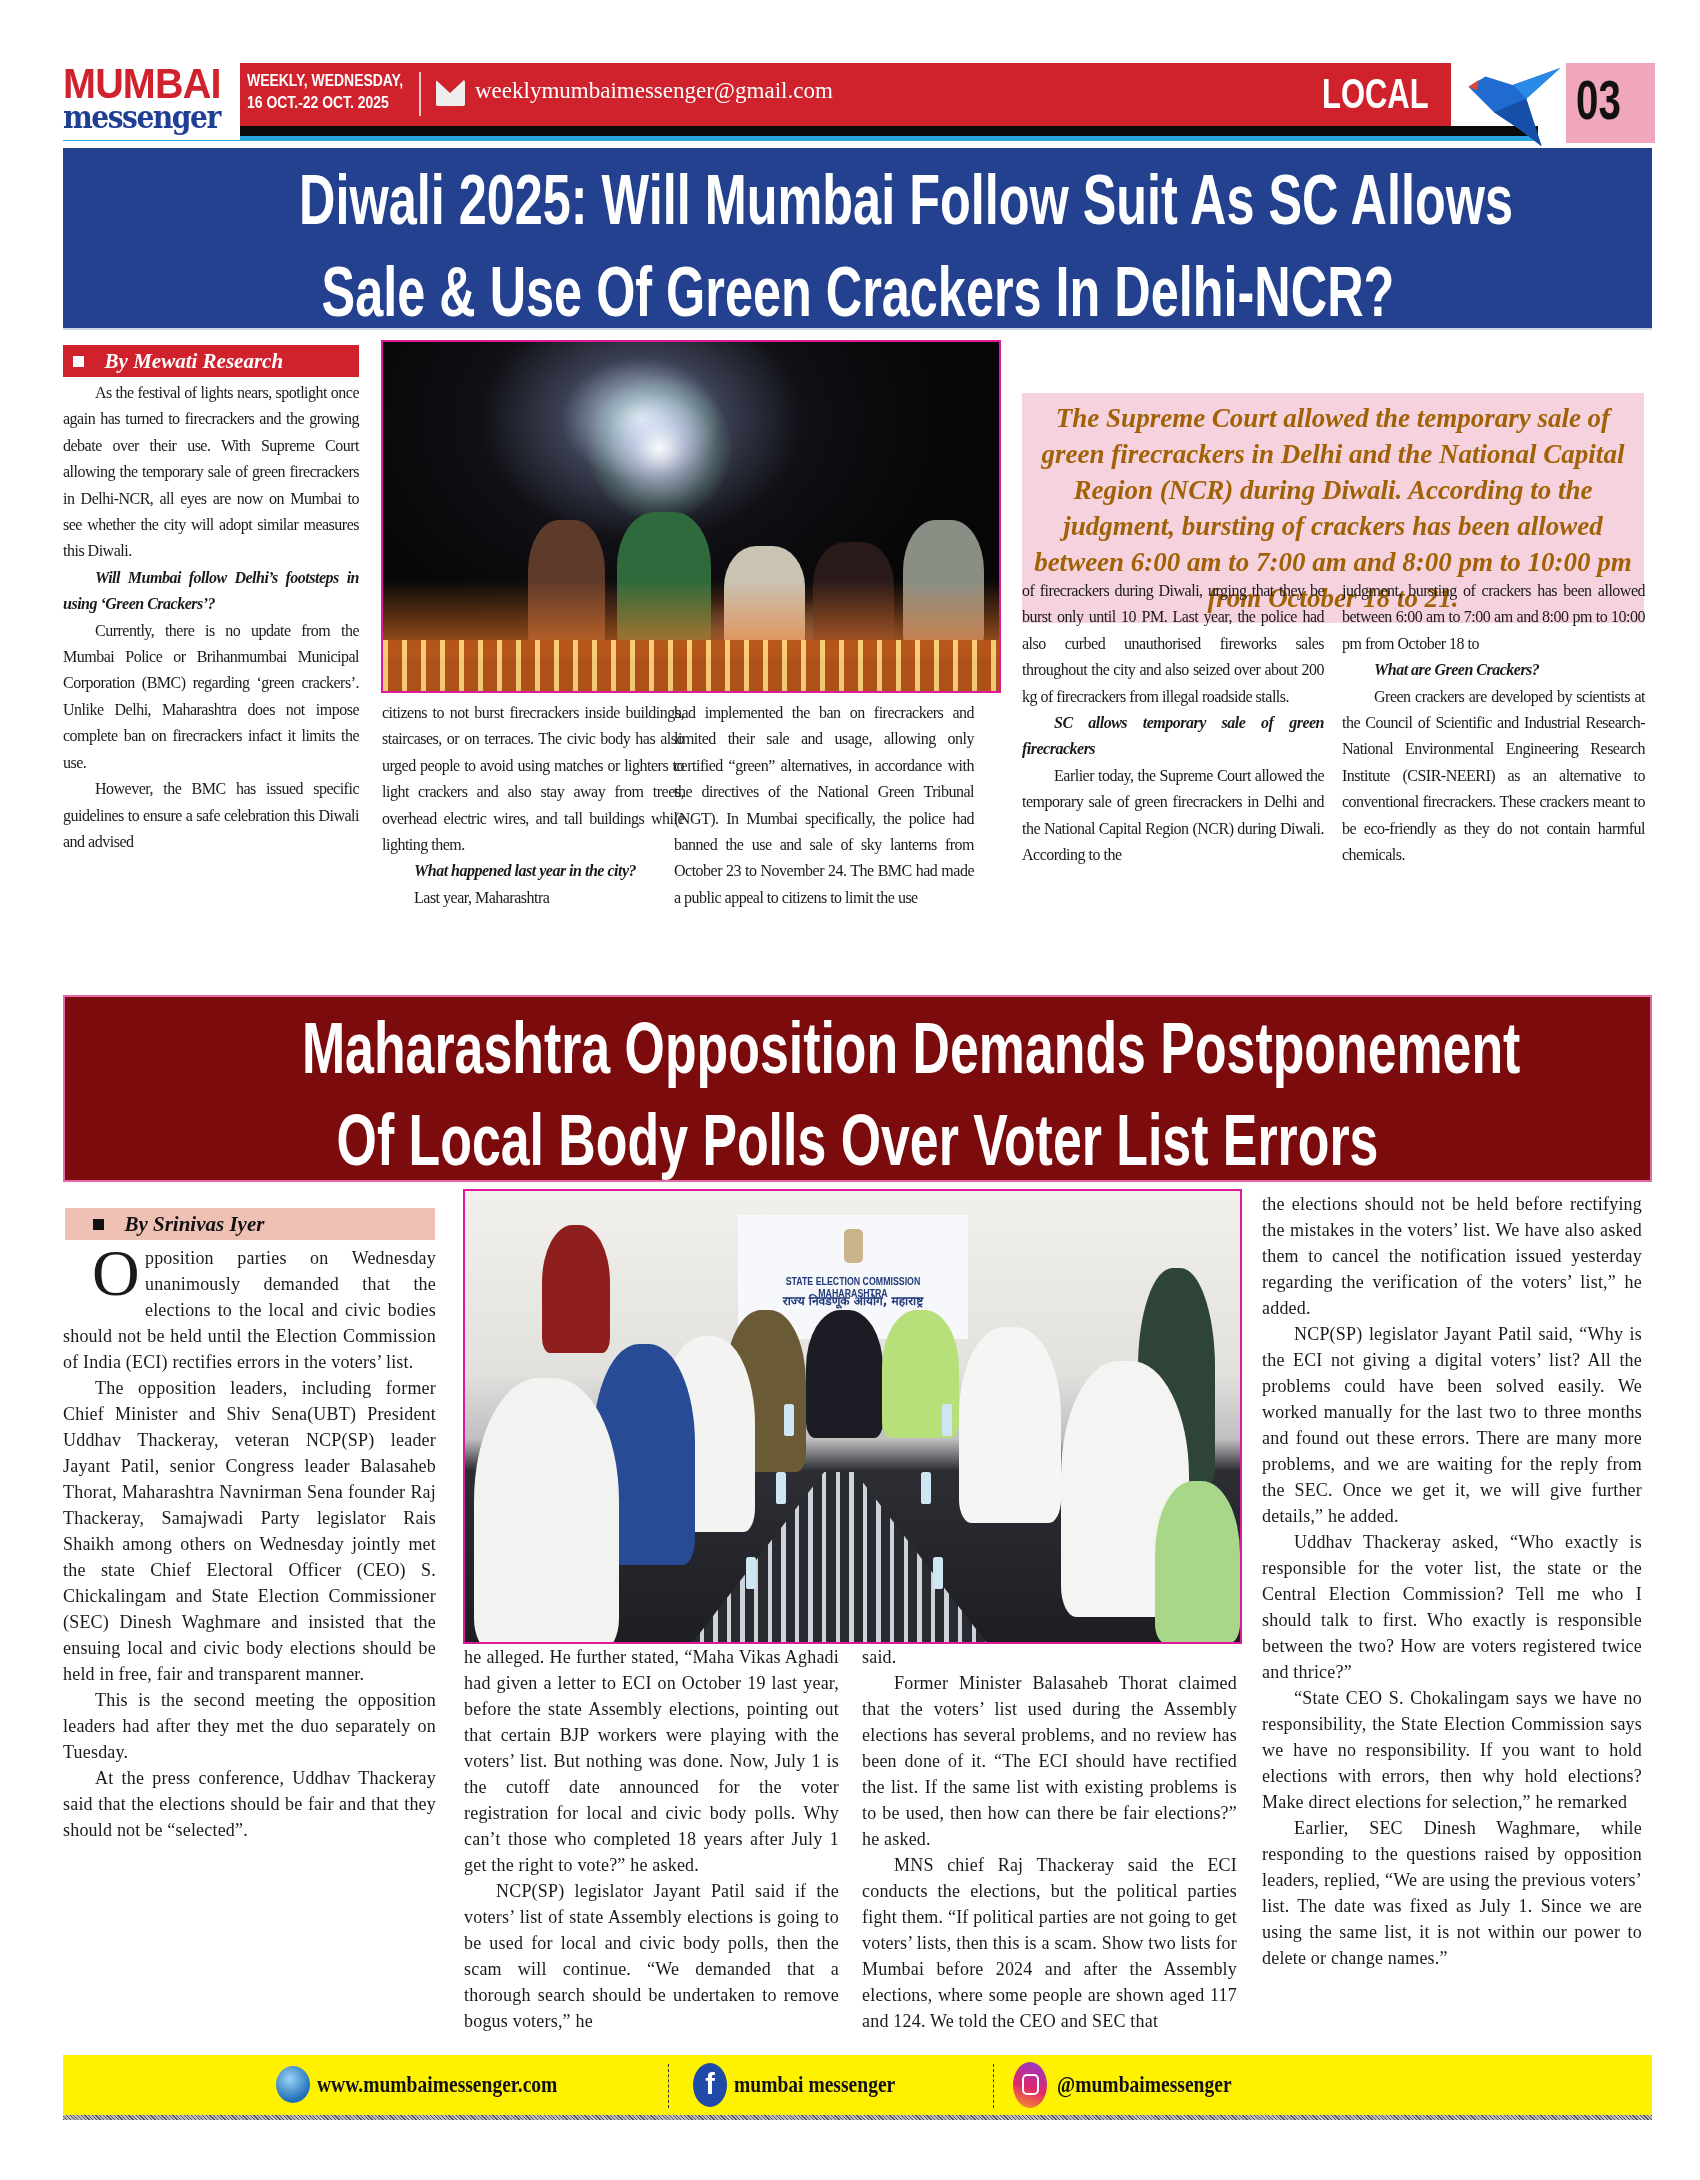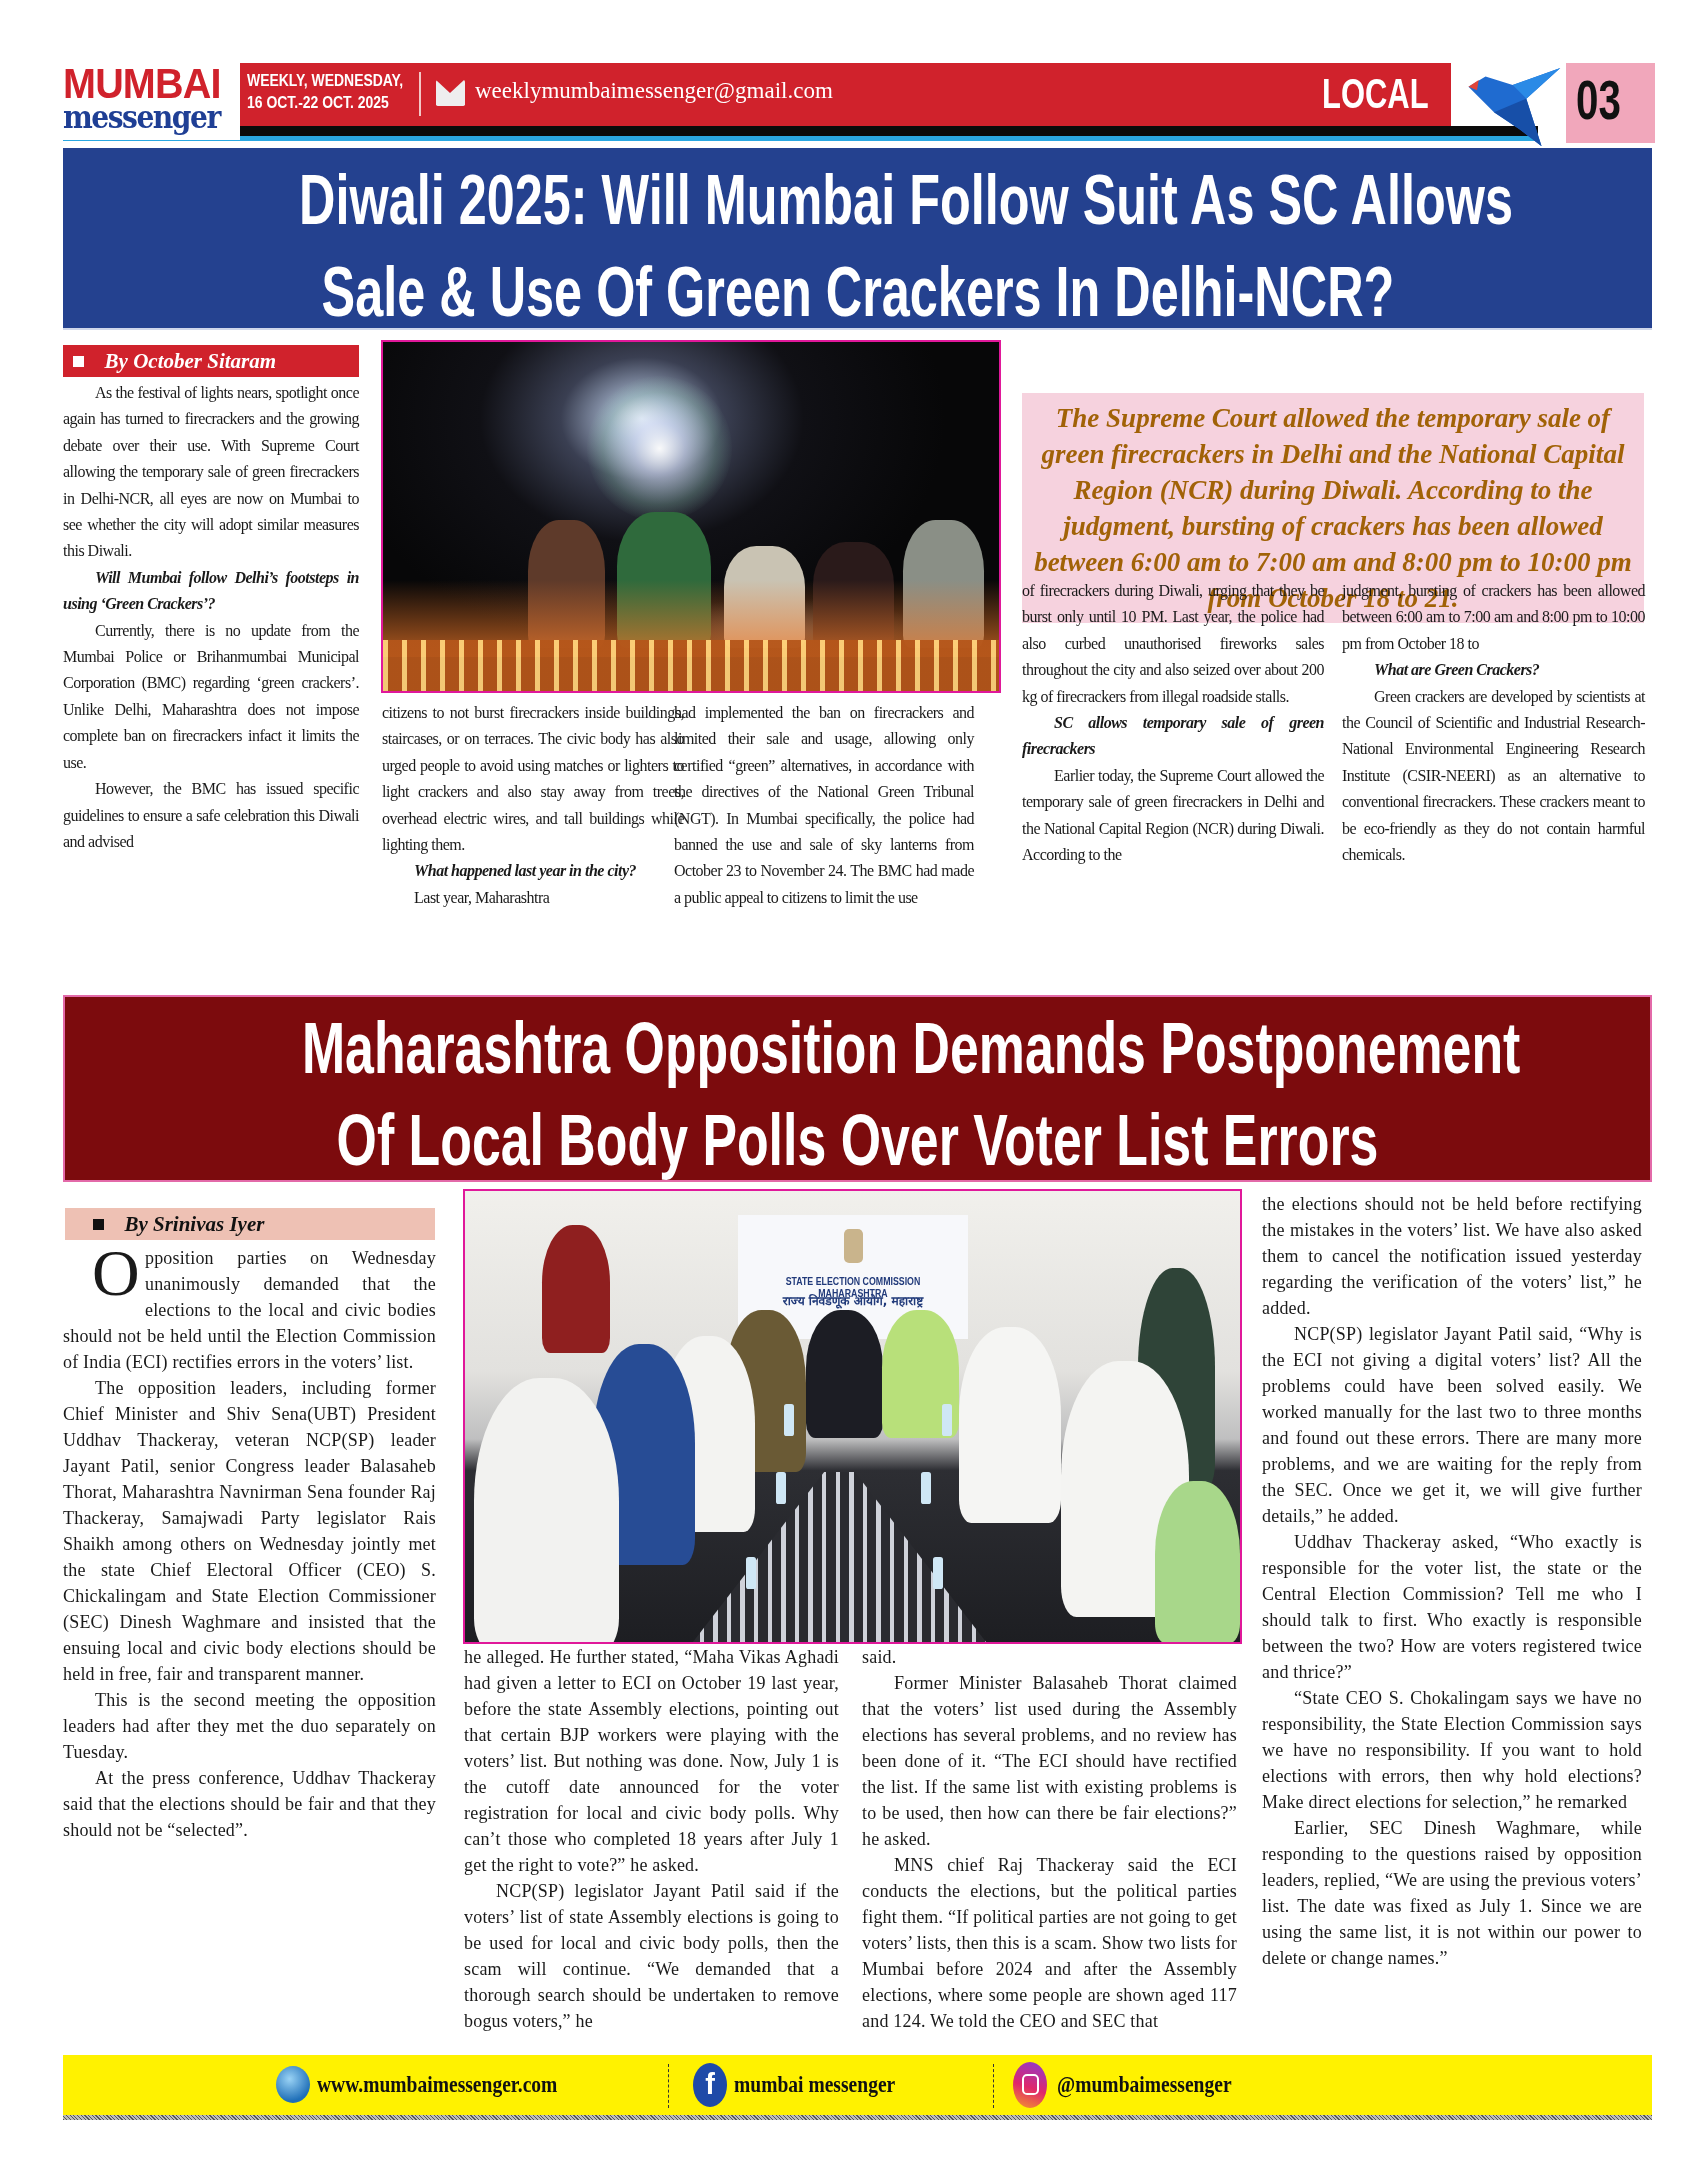--- a/index.html
+++ b/index.html
@@ -141,21 +141,21 @@
   <div class="page-box"></div>
   <div class="page-num">03</div>
 </header>
 
 <div class="headline hl1">
   <span class="txt">Diwali 2025: Will Mumbai Follow Suit As SC Allows</span><br>
   <span class="txt">Sale &amp; Use Of Green Crackers In Delhi-NCR?</span>
 </div>
 
 <div class="byline by1">
-  <span class="sq"></span><span>By October Sitaram</span>
+  <span class="sq"></span><span>By Mewati Research</span>
 </div>
 
 <div class="photo photo1" title="Women lighting candles with fireworks in the night sky">
   <div class="firework fw-core"></div>
   <div class="smoke"></div>
   <div class="figure f1"></div>
   <div class="figure f2"></div>
   <div class="figure f3"></div>
   <div class="figure f4"></div>
   <div class="figure f5"></div>

